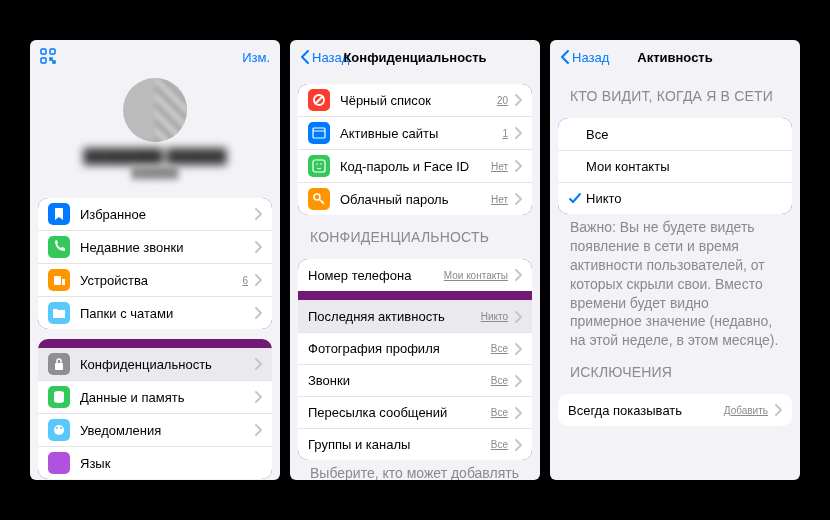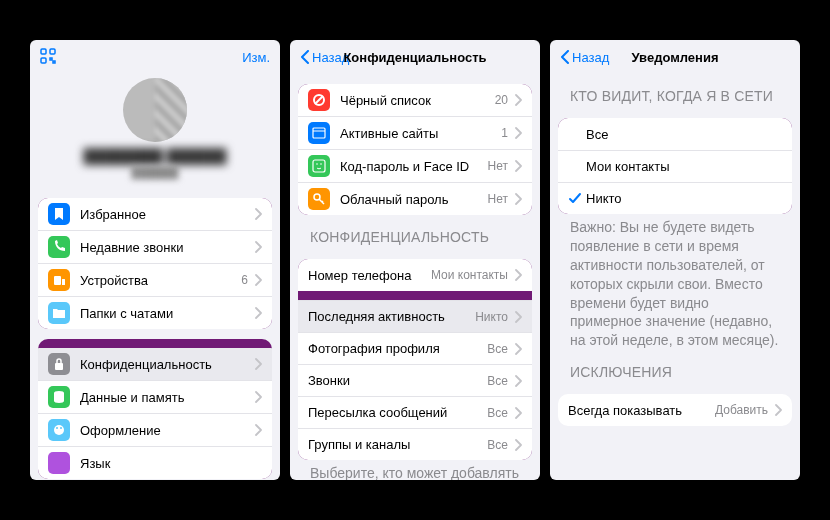--- a/index.html
+++ b/index.html
@@ -102,21 +102,21 @@
   .row:first-child { border-top:none; }
   .row.selected { background:#e9e9ee;margin-top:9px; }
   .row .ic {
     width:22px; height:22px; border-radius:5px;
     margin-right:10px;
     display:flex; align-items:center; justify-content:center;
     flex-shrink:0;
   }
   .row .ic svg { width:14px; height:14px; fill:#fff; }
   .row .label { flex:1; white-space:nowrap; overflow:hidden; text-overflow:ellipsis; }
-  .row .value { color:#8a8a8e; font-size:12px; margin-left:6px; white-space:nowrap; }
+  .row .value { color:#8a8a8e; font-size:10px; margin-left:6px; white-space:nowrap;text-decoration:underline; }
   .row .chev { color:#c4c4c8; margin-left:6px; flex-shrink:0; }
   .row .chev svg { width:8px; height:12px; display:block; }
 
   .choice-row {
     display:flex;
     align-items:center;
     min-height:32px;
     padding: 5px 10px;
     border-top: 0.5px solid #e3e3e8;
     cursor:pointer;
@@ -236,21 +236,21 @@
           </span>
         </div>
         <div class="row">
           <span class="ic" style="background:#5ac8fa">
             <svg viewBox="0 0 14 14">
               <circle cx="7" cy="7" r="5"></circle>
               <circle cx="5" cy="5" r="1" fill="#5ac8fa"></circle>
               <circle cx="9" cy="5" r="1" fill="#5ac8fa"></circle>
             </svg>
           </span>
-          <span class="label">Оформление</span>
+          <span class="label">Уведомления</span>
           <span class="chev">
             <svg viewBox="0 0 8 12">
               <path d="M2 1l5 5-5 5" stroke="#c4c4c8" stroke-width="1.8" fill="none" stroke-linecap="round" stroke-linejoin="round"></path>
             </svg>
           </span>
         </div>
         <div class="row">
           <span class="ic" style="background:#af52de"></span>
           <span class="label">Язык</span>
         </div>
@@ -398,21 +398,21 @@
 </div>
 
 <div class="panel">
   <div class="topbar">
     <span class="back">
       <svg width="10" height="14" viewBox="0 0 10 14">
           <path d="M8 1 L2 7 L8 13" stroke="#007aff" stroke-width="2" fill="none" stroke-linecap="round" stroke-linejoin="round"></path>
         </svg>
       <span>Назад</span>
     </span>
-    <span class="title">Уведомления</span>
+    <span class="title">Активность</span>
   </div>
   <div class="scroll">
     <div class="group-header">КТО ВИДИТ, КОГДА Я В СЕТИ</div>
     <div class="group" id="p3c">
         <div class="choice-row">
           <span class="check"></span>
           <span class="label">Все</span>
         </div>
         <div class="choice-row">
           <span class="check"></span>

